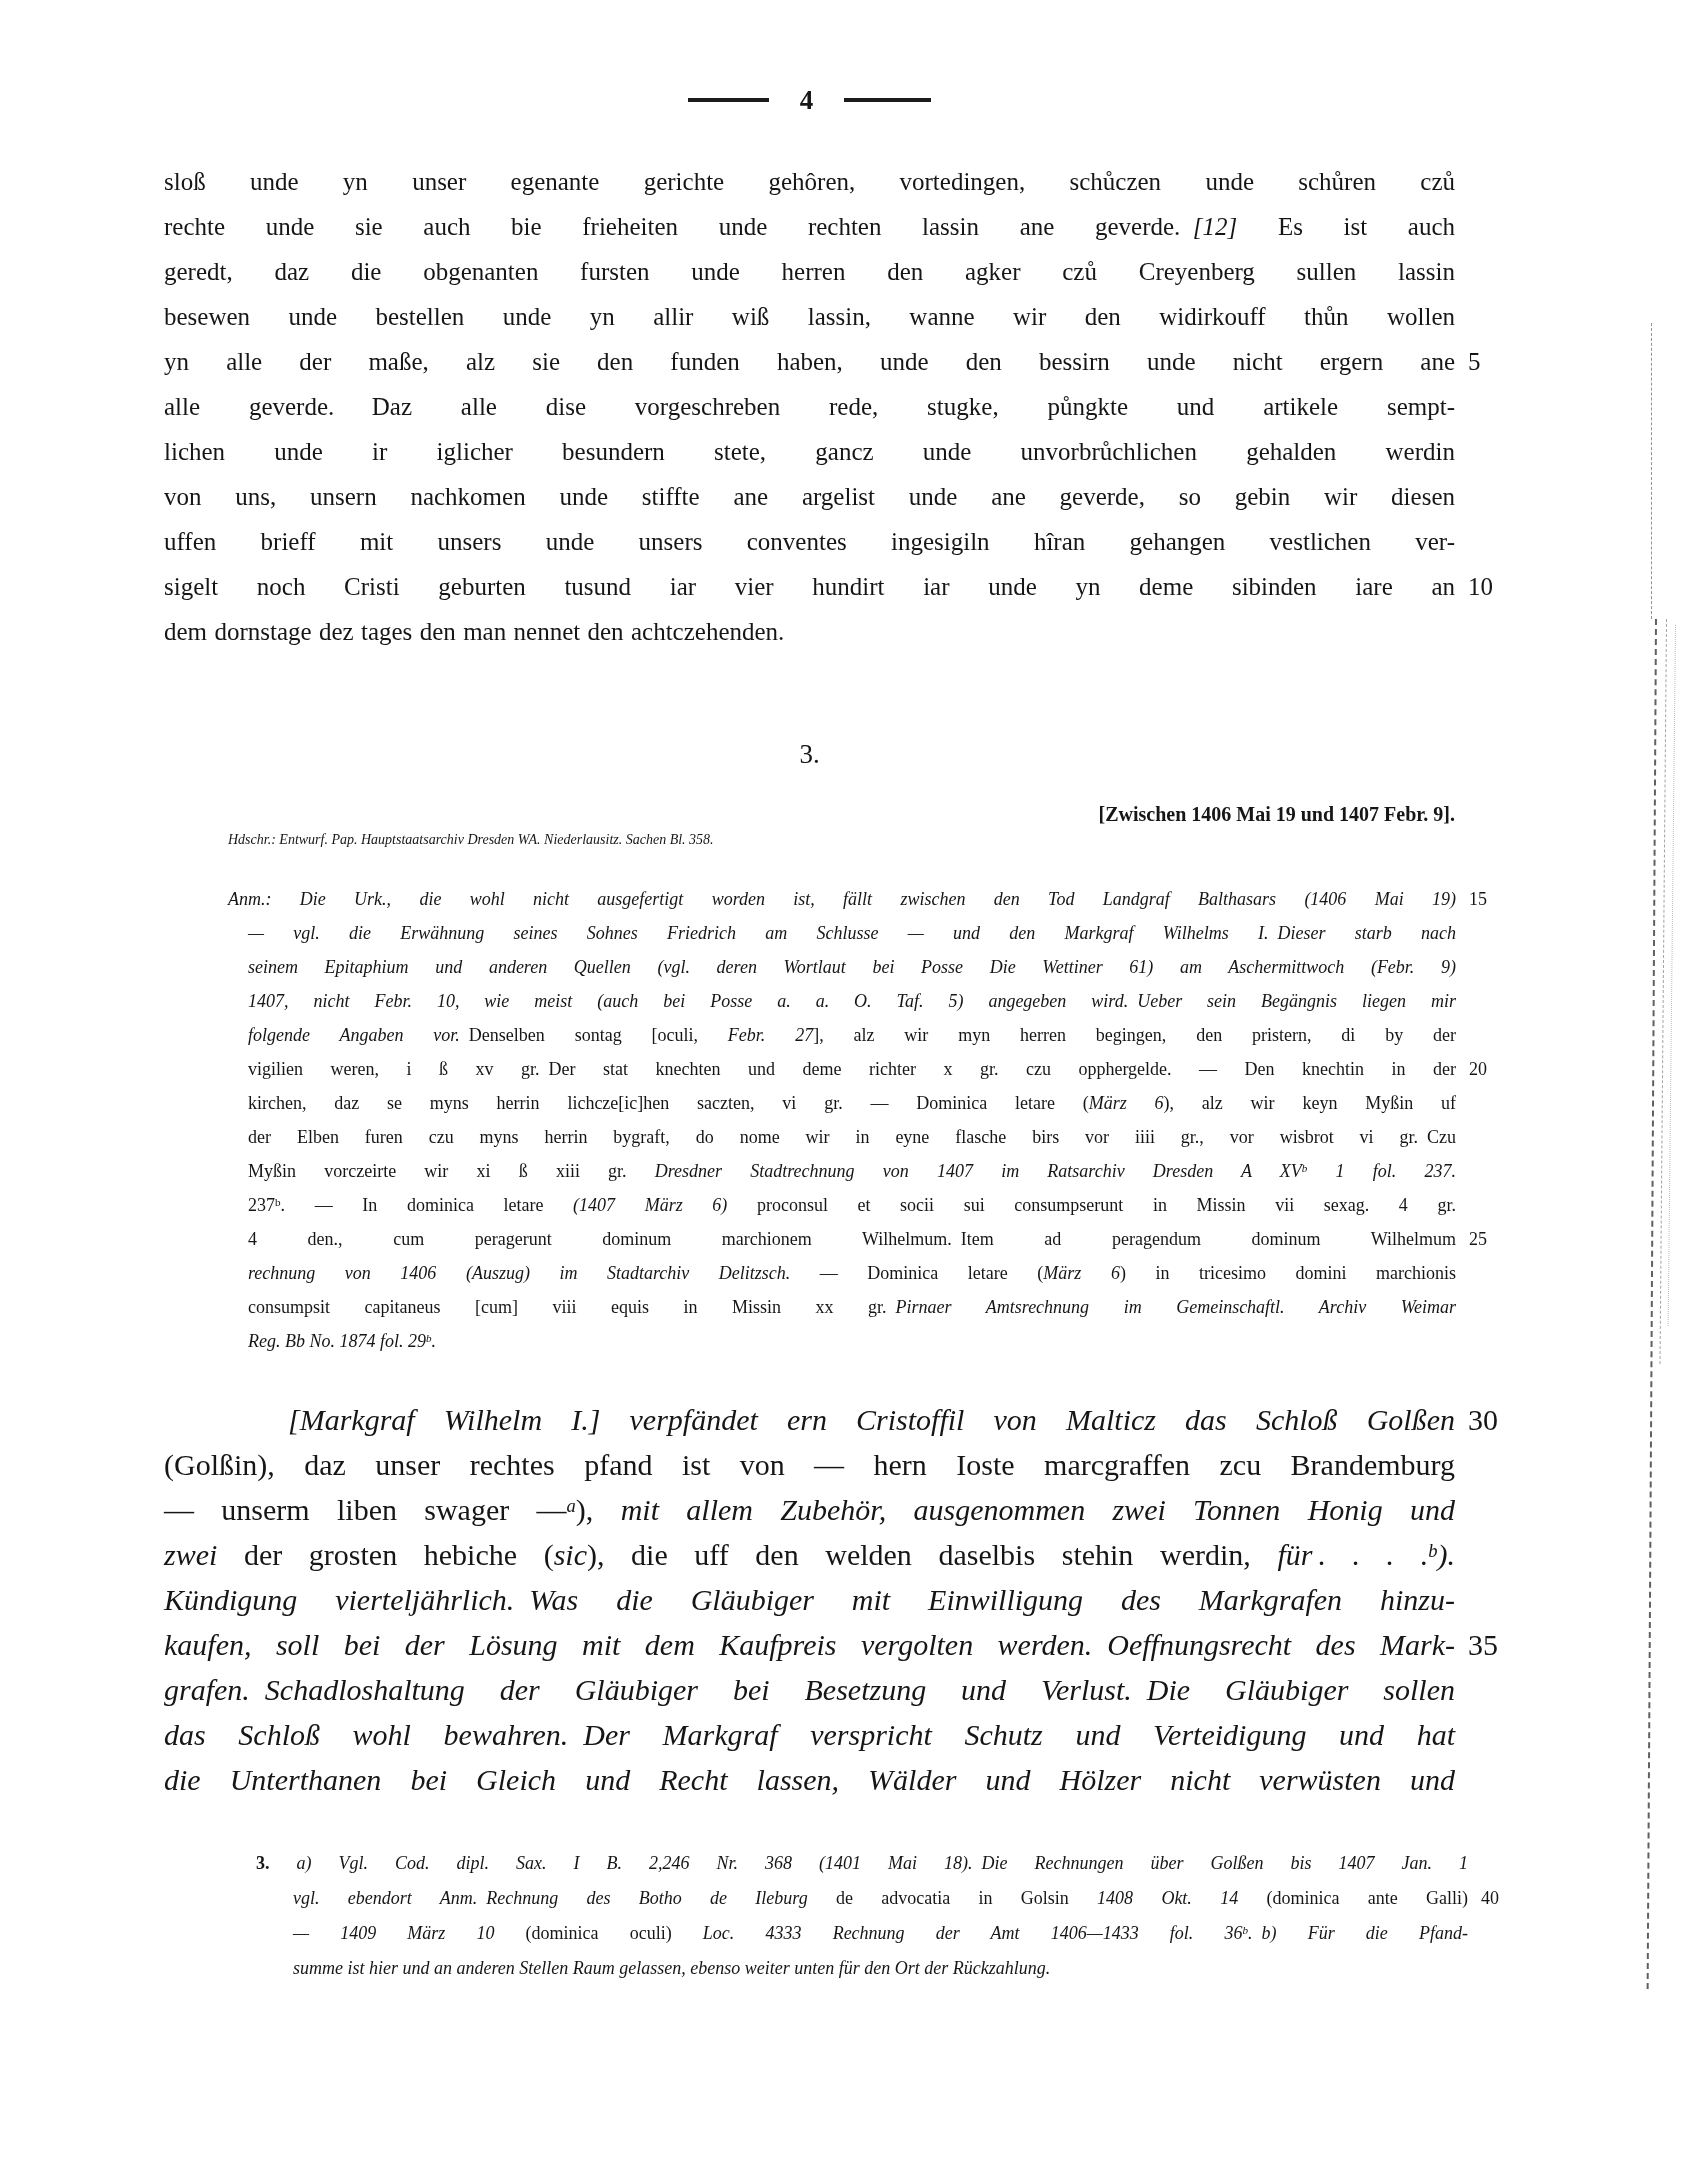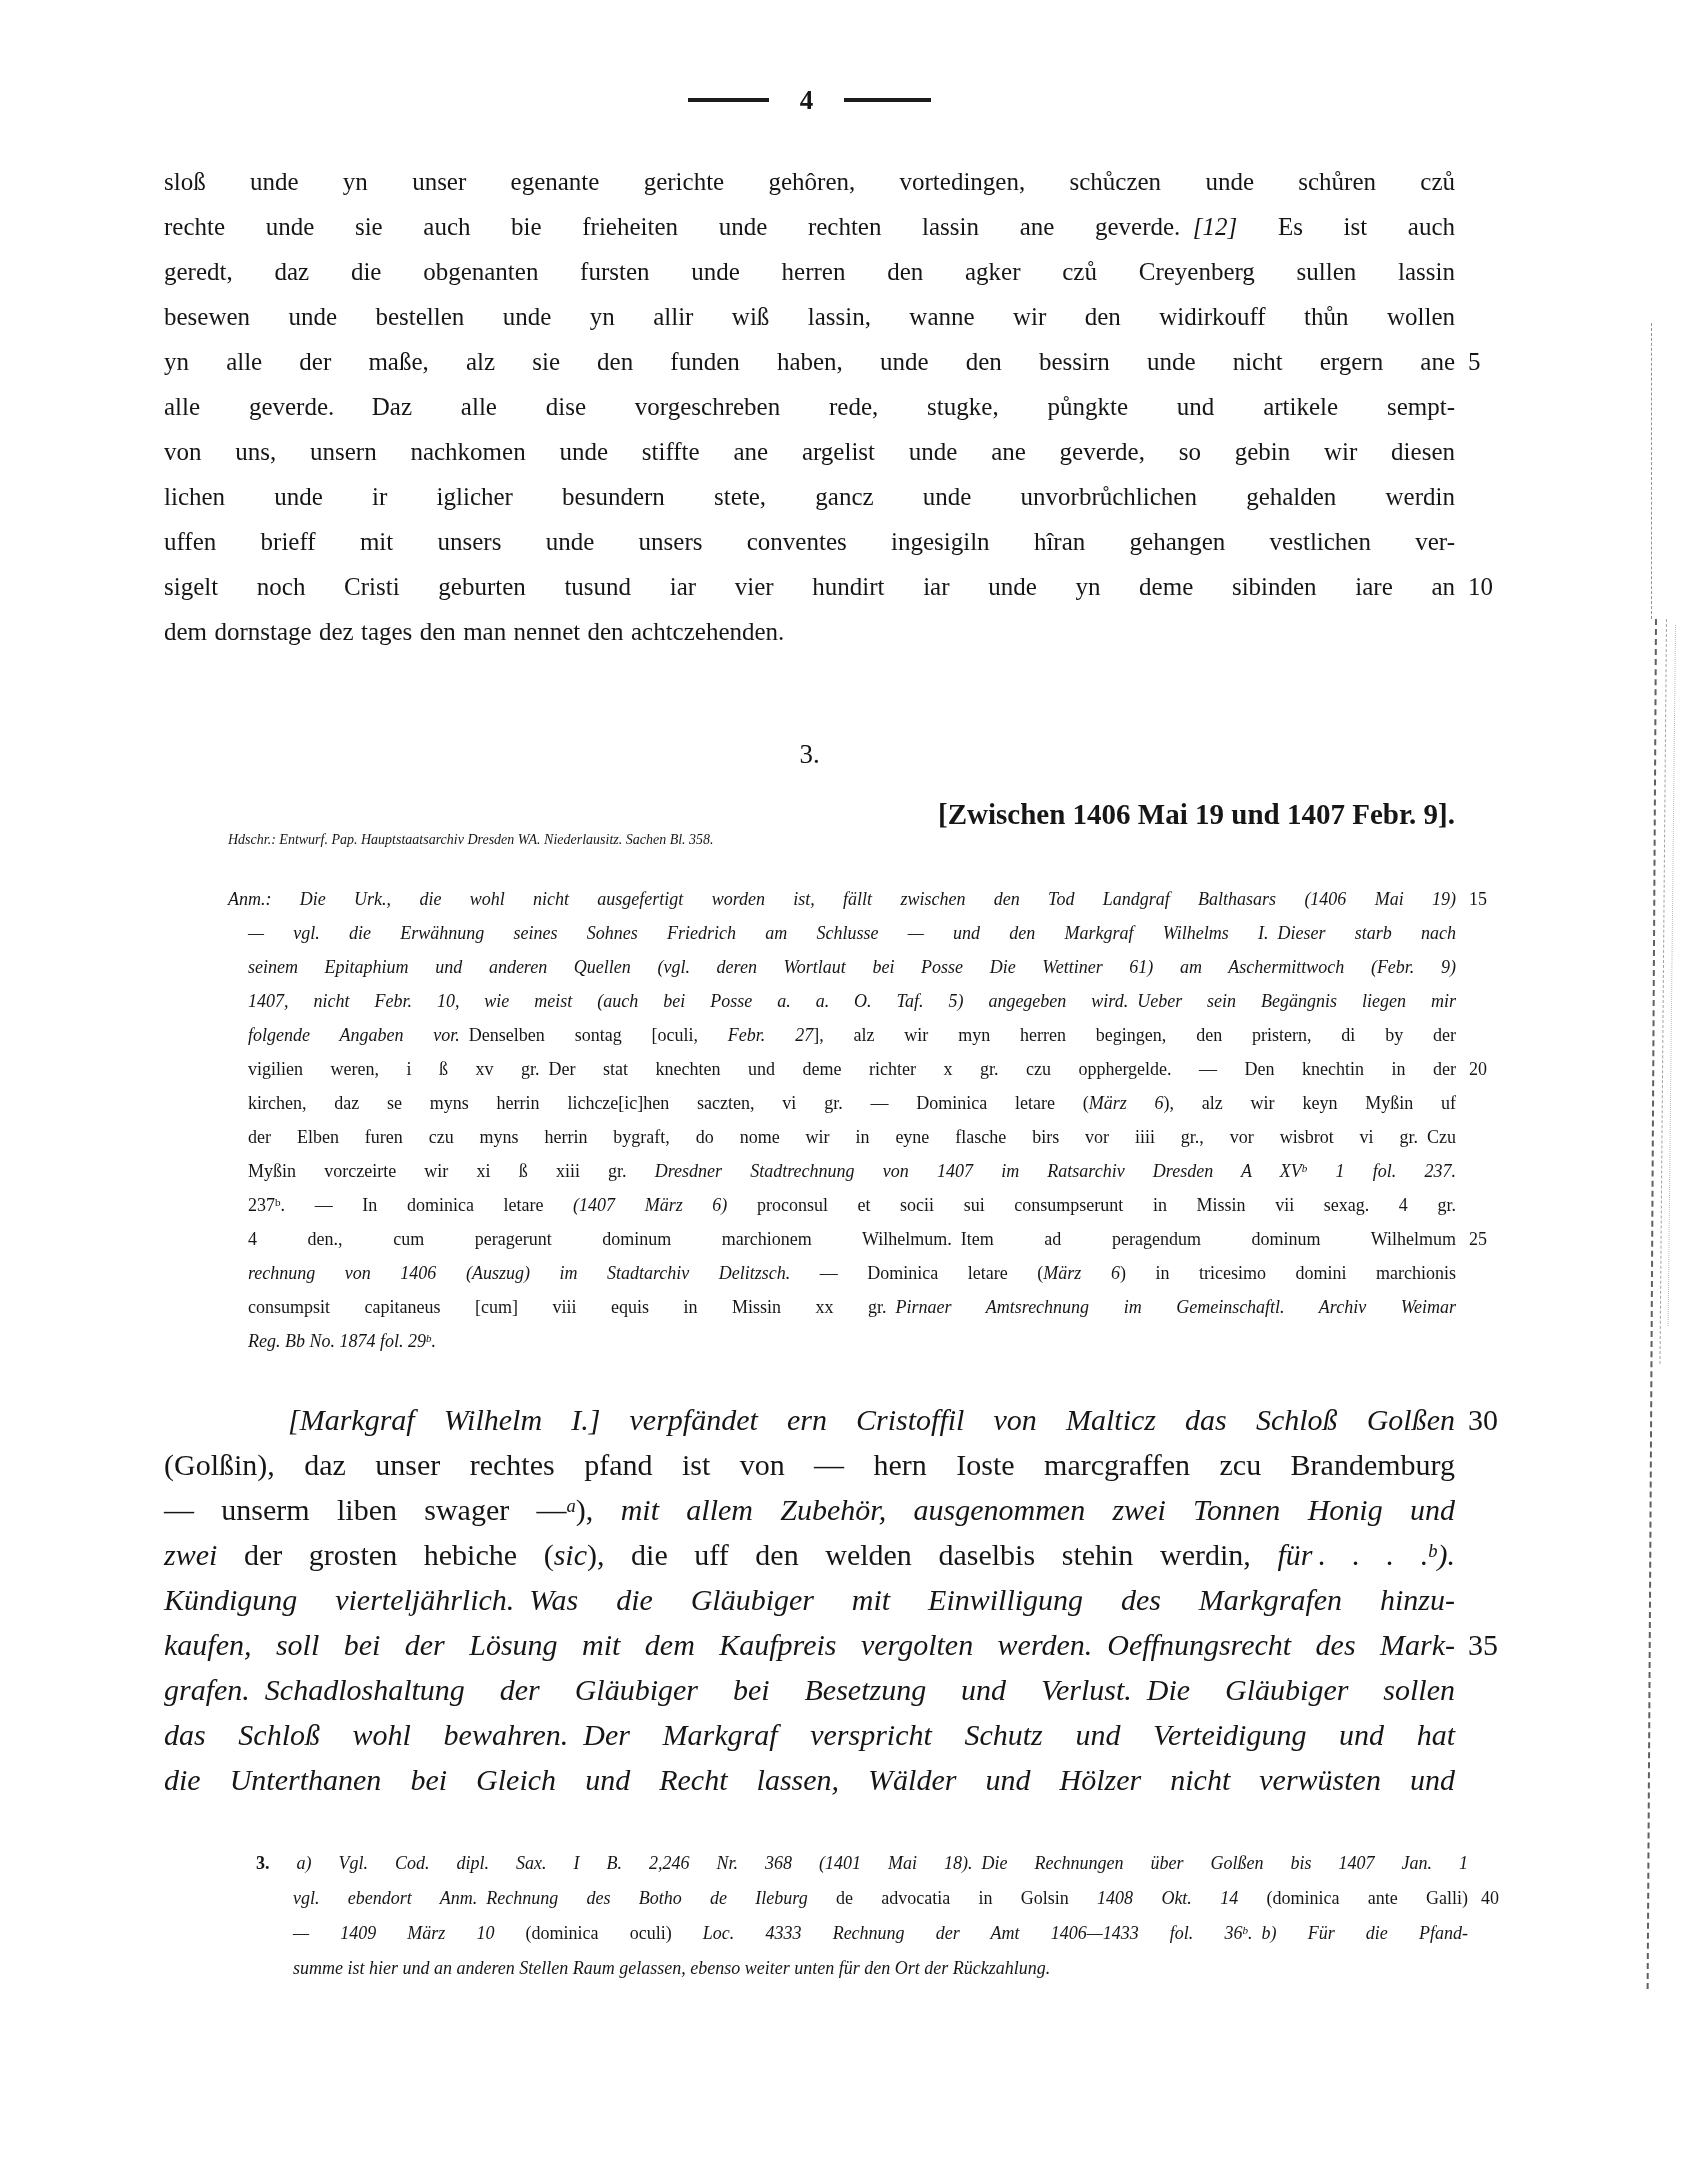--- a/index.html
+++ b/index.html
@@ -29,21 +29,21 @@
   #pagehead .rule{height:3.3px;background:#1c1c1c;}
   #pagehead .rule.l{width:81px;}
   #pagehead .rule.r{width:87px;}
   #pagehead .num{font-size:27px;font-weight:700;line-height:38px;}
 
   #para1{left:164px;top:159px;width:1291px;font-size:25px;line-height:45px;word-spacing:1.1px;}
 
   #heading3{left:164px;top:737px;width:1291px;font-size:27px;line-height:34px;
     text-align:center;text-align-last:center;}
 
-  #dateline{left:164px;top:799px;width:1291px;font-size:29px;line-height:31px;
+  #dateline{left:164px;top:799px;width:1291px;font-size:20px;line-height:31px;
     font-weight:700;text-align-last:right;}
 
   #hdschr{left:228px;top:827px;width:1228px;font-size:14px;line-height:26px;}
   #hdschr .line{text-align:left;text-align-last:left;}
 
   #anm{left:228px;top:882px;width:1228px;font-size:18px;line-height:34px;}
   #anm .line.cont{padding-left:20px;}
 
   #regest{left:164px;top:1397px;width:1291px;font-size:30px;line-height:45px;word-spacing:1.1px;}
   #regest .line.ind{padding-left:124px;}
@@ -67,22 +67,22 @@
   <span class="rule r"></span>
 </div>
 
 <div class="block" id="para1">
     <div class="line"><span>sloß unde yn unser egenante gerichte gehôren, vortedingen, schůczen unde schůren czů</span></div>
     <div class="line"><span>rechte unde sie auch bie frieheiten unde rechten lassin ane geverde. </span><span class="it">[12]</span><span> Es ist auch</span></div>
     <div class="line"><span>geredt, daz die obgenanten fursten unde herren den agker czů Creyenberg sullen lassin</span></div>
     <div class="line"><span>besewen unde bestellen unde yn allir wiß lassin, wanne wir den widirkouff thůn wollen</span></div>
     <div class="line"><span>yn alle der maße, alz sie den funden haben, unde den bessirn unde nicht ergern ane</span><span class="lnum">5</span></div>
     <div class="line"><span>alle geverde.  Daz alle dise vorgeschreben rede, stugke, půngkte und artikele sempt-</span></div>
+    <div class="line"><span>lichen unde ir iglicher besundern stete, gancz unde unvorbrůchlichen gehalden werdin</span></div>
     <div class="line"><span>von uns, unsern nachkomen unde stiffte ane argelist unde ane geverde, so gebin wir diesen</span></div>
-    <div class="line"><span>lichen unde ir iglicher besundern stete, gancz unde unvorbrůchlichen gehalden werdin</span></div>
     <div class="line"><span>uffen brieff mit unsers unde unsers conventes ingesigiln hîran gehangen vestlichen ver-</span></div>
     <div class="line"><span>sigelt noch Cristi geburten tusund iar vier hundirt iar unde yn deme sibinden iare an</span><span class="lnum">10</span></div>
     <div class="line last"><span>dem dornstage dez tages den man nennet den achtczehenden.</span></div>
   </div>
 
 <div class="block" id="heading3">3.</div>
 
 <div class="block" id="dateline">[Zwischen 1406 Mai 19 und 1407 Febr. 9].</div>
 
 <div class="block" id="hdschr">

